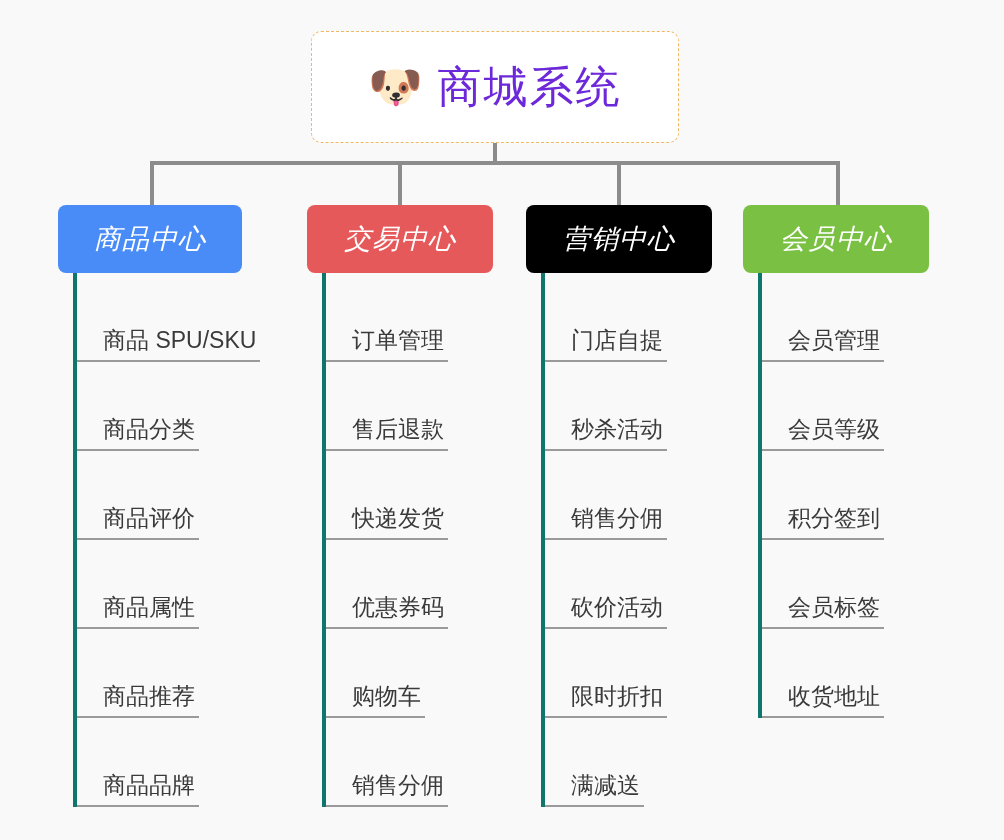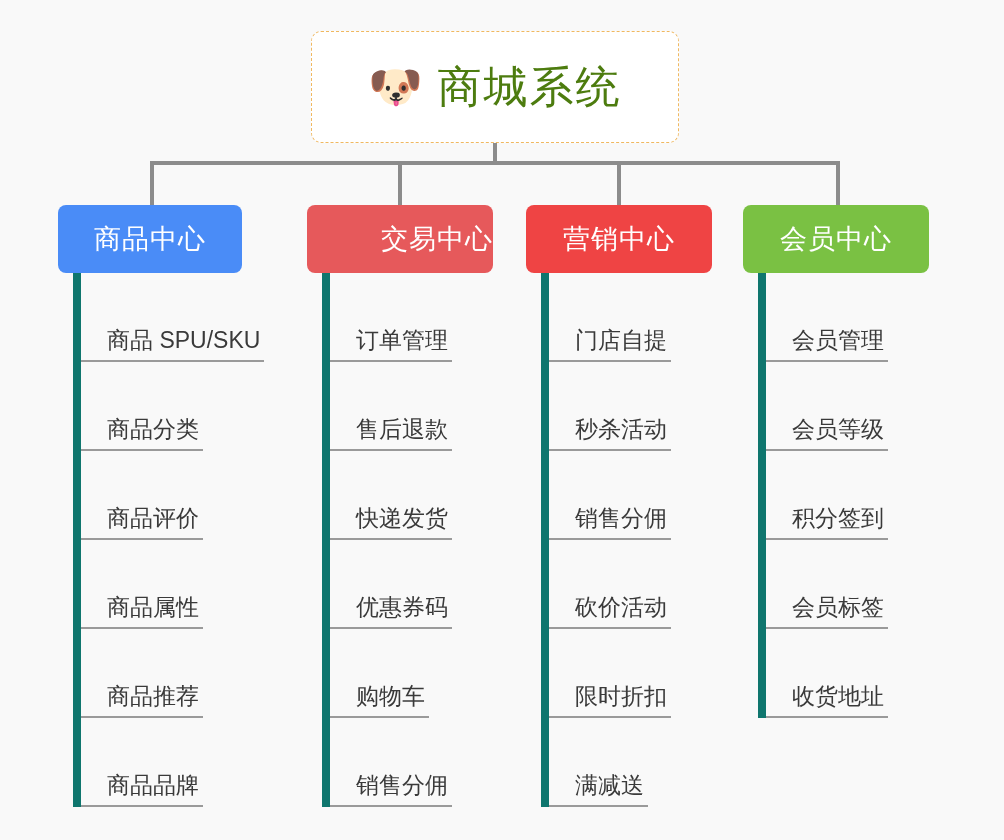--- a/index.html
+++ b/index.html
@@ -36,21 +36,21 @@
     justify-content: center;
     gap: 14px;
   }
   .root-emoji {
     font-size: 44px;
     line-height: 1;
     display: block;
   }
   .root-title {
     font-size: 44px;
-    color: #4d7c0f;
+    color: #6d28d9;
     letter-spacing: 2px;
     line-height: 1;
     white-space: nowrap;
   }
 
   
   .conn-stem {
     position: absolute;
     background: #8c8c8c;
   }
@@ -79,28 +79,29 @@
     box-sizing: border-box;
     height: 68px;
     border-radius: 8px;
     display: flex;
     align-items: center;
     justify-content: center;
     color: #ffffff;
     font-size: 27px;
     letter-spacing: 1px;
     white-space: nowrap;
+    font-style: italic;
   }
 
   
   .branch {
     position: relative;
     margin-left: 15px;
     padding-top: 0;
-    border-left: 8px solid #0f766e;
+    border-left: 4px solid #0f766e;
   }
   .leaf {
     position: relative;
     height: 89px;
     display: flex;
     align-items: flex-end;
   }
   .leaf-inner {
     display: inline-block;
     border-bottom: 2px solid #9a9a9a;
@@ -148,21 +149,21 @@
       <div class="leaf">
           <span class="leaf-inner">商品推荐</span>
         </div>
       <div class="leaf">
           <span class="leaf-inner">商品品牌</span>
         </div>
     </div>
   </div>
 
   <div class="column" style="left:307px; width:186px;">
-    <div class="cat-card" style="background:#e6595b; width:186px;justify-content:flex-end;">
+    <div class="cat-card" style="background:#e6595b; width:186px;">
       <span>交易中心</span>
     </div>
     <div class="branch">
       <div class="leaf">
           <span class="leaf-inner">订单管理</span>
         </div>
       <div class="leaf">
           <span class="leaf-inner">售后退款</span>
         </div>
       <div class="leaf">
@@ -174,21 +175,21 @@
       <div class="leaf">
           <span class="leaf-inner">购物车</span>
         </div>
       <div class="leaf">
           <span class="leaf-inner">销售分佣</span>
         </div>
     </div>
   </div>
 
   <div class="column" style="left:526px; width:186px;">
-    <div class="cat-card" style="background:#ef4444; width:186px;">
+    <div class="cat-card" style="background:#000000; width:186px;">
       <span>营销中心</span>
     </div>
     <div class="branch">
       <div class="leaf">
           <span class="leaf-inner">门店自提</span>
         </div>
       <div class="leaf">
           <span class="leaf-inner">秒杀活动</span>
         </div>
       <div class="leaf">

